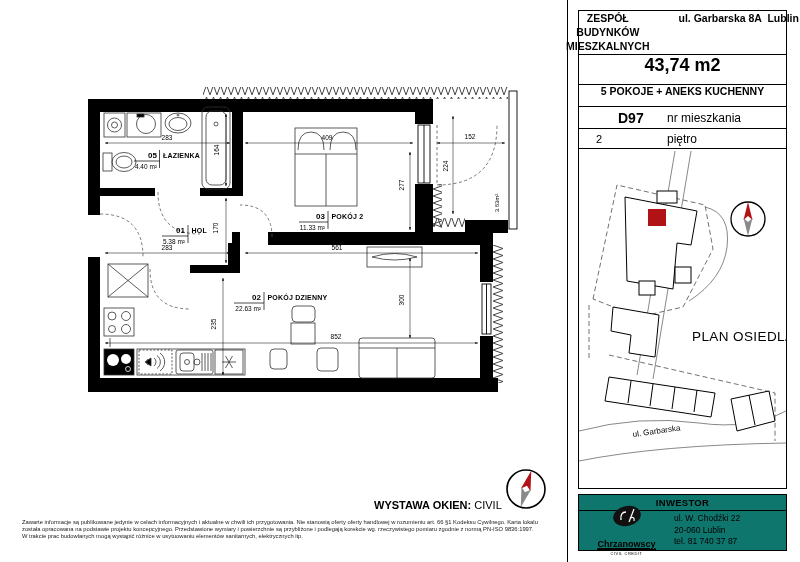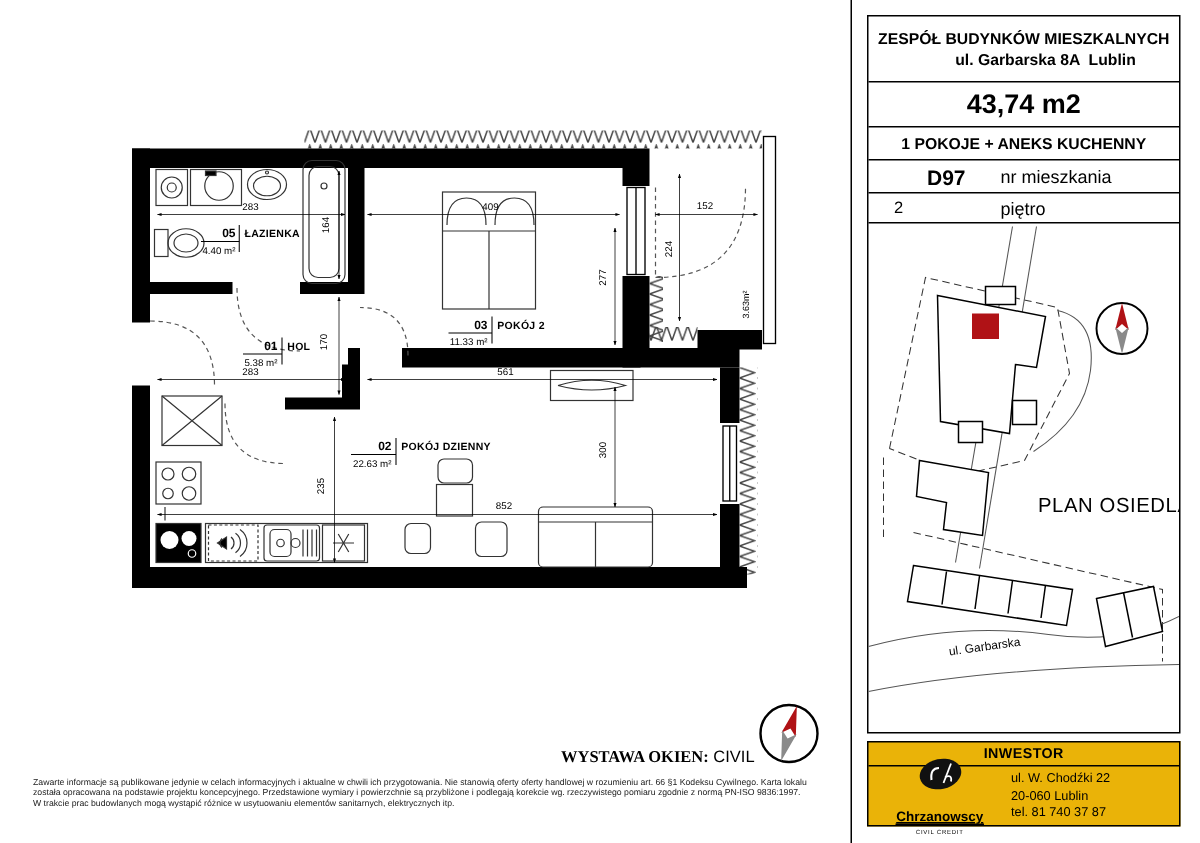--- a/index.html
+++ b/index.html
@@ -10,48 +10,48 @@
   
   .plan-svg{position:absolute;left:0;top:0;}
   svg text{font-family:"Liberation Sans",sans-serif;fill:#000;}
   .dim{font-size:6.5px;}
   .rno{font-size:8px;font-weight:bold;}
   .rname{font-size:7px;font-weight:bold;letter-spacing:.2px;}
   .rarea{font-size:6.5px;}
   .balc{font-size:6px;}
 
   .wystawa{position:absolute;left:374px;top:499px;font-size:11px;white-space:nowrap;}
-  .wystawa .wl{font-weight:bold;font-family:Liberation Serif, serif;}
+  .wystawa .wl{font-weight:bold;}
   .compass-main{position:absolute;left:503px;top:464px;}
 
   .disclaimer{position:absolute;left:22px;top:519px;width:545px;
               font-size:5.8px;line-height:7.2px;color:#1a1a1a;white-space:nowrap;}
 
   .vdivider{position:absolute;left:567px;top:0;width:1px;height:562px;background:#000;}
 
   
   .sidebar{position:absolute;left:578px;top:0;width:209px;height:562px;}
   .infobox{position:absolute;top:10px;left:0;width:207px;height:477px;border:1px solid #000;background:#fff;}
-  .row{border-bottom:1px solid #000;display:flex;flex-direction:column;align-items:center;justify-content:center;}
+  .row{border-bottom:1px solid #000;display:flex;flex-direction:row;justify-content:center;}
   .r1{height:43px;text-align:center;font-weight:bold;font-size:10.5px;line-height:14px;}
   .r1 .l2{white-space:pre;margin-left:29px;}
   .r2{height:29px;font-weight:bold;font-size:18px;}
   .r3{height:21px;font-weight:bold;font-size:10.5px;}
   .rowkv{border-bottom:1px solid #000;position:relative;}
   .r4{height:21px;}
   .r5{height:19px;}
   .kv-no{position:absolute;left:17px;top:50%;transform:translateY(-50%);font-weight:bold;font-size:14px;padding-left:22px;}
   .kv-no2{position:absolute;left:17px;top:50%;transform:translateY(-50%);font-size:11px;}
   .kv-lbl{position:absolute;left:88px;top:50%;transform:translateY(-50%);font-size:12px;}
   .siteplan{position:relative;height:340px;}
   .siteplan svg{position:absolute;left:0;top:0;}
   .sp-title{font-size:13.5px;letter-spacing:.4px;}
   .sp-street{font-size:8px;}
 
-  .investorbox{position:absolute;top:494px;left:0;width:207px;height:55px;border:1px solid #000;background:#eab308;}
+  .investorbox{position:absolute;top:494px;left:0;width:207px;height:55px;border:1px solid #000;background:#0f766e;}
   .inv-head{height:15px;line-height:15px;border-bottom:1px solid #000;text-align:center;
             font-size:9.5px;font-weight:bold;letter-spacing:.3px;}
   .inv-body{display:flex;align-items:center;height:39px;}
   .logo{width:95px;text-align:center;}
   .logo-name{font-size:9px;font-weight:bold;border-bottom:1px solid #000;display:inline-block;line-height:9px;text-decoration:underline;}
   .logo-sub{font-size:4px;letter-spacing:.5px;line-height:5px;}
   .addr{font-size:8.5px;line-height:11.5px;}
 </style>
 </head>
 <body>
@@ -289,21 +289,21 @@
 
   <div class="vdivider"></div>
 
   <aside class="sidebar">
     <div class="infobox">
       <div class="row r1">
         <div class="l1">ZESPÓŁ BUDYNKÓW MIESZKALNYCH</div>
         <div class="l2">ul. Garbarska 8A  Lublin</div>
       </div>
       <div class="row r2">43,74 m2</div>
-      <div class="row r3">1 POKOJE + ANEKS KUCHENNY</div>
+      <div class="row r3">5 POKOJE + ANEKS KUCHENNY</div>
       <div class="rowkv r4">
         <span class="kv-no">D97</span>
         <span class="kv-lbl">nr mieszkania</span>
       </div>
       <div class="rowkv r5">
         <span class="kv-no2">2</span>
         <span class="kv-lbl">piętro</span>
       </div>
 
       <div class="siteplan">

